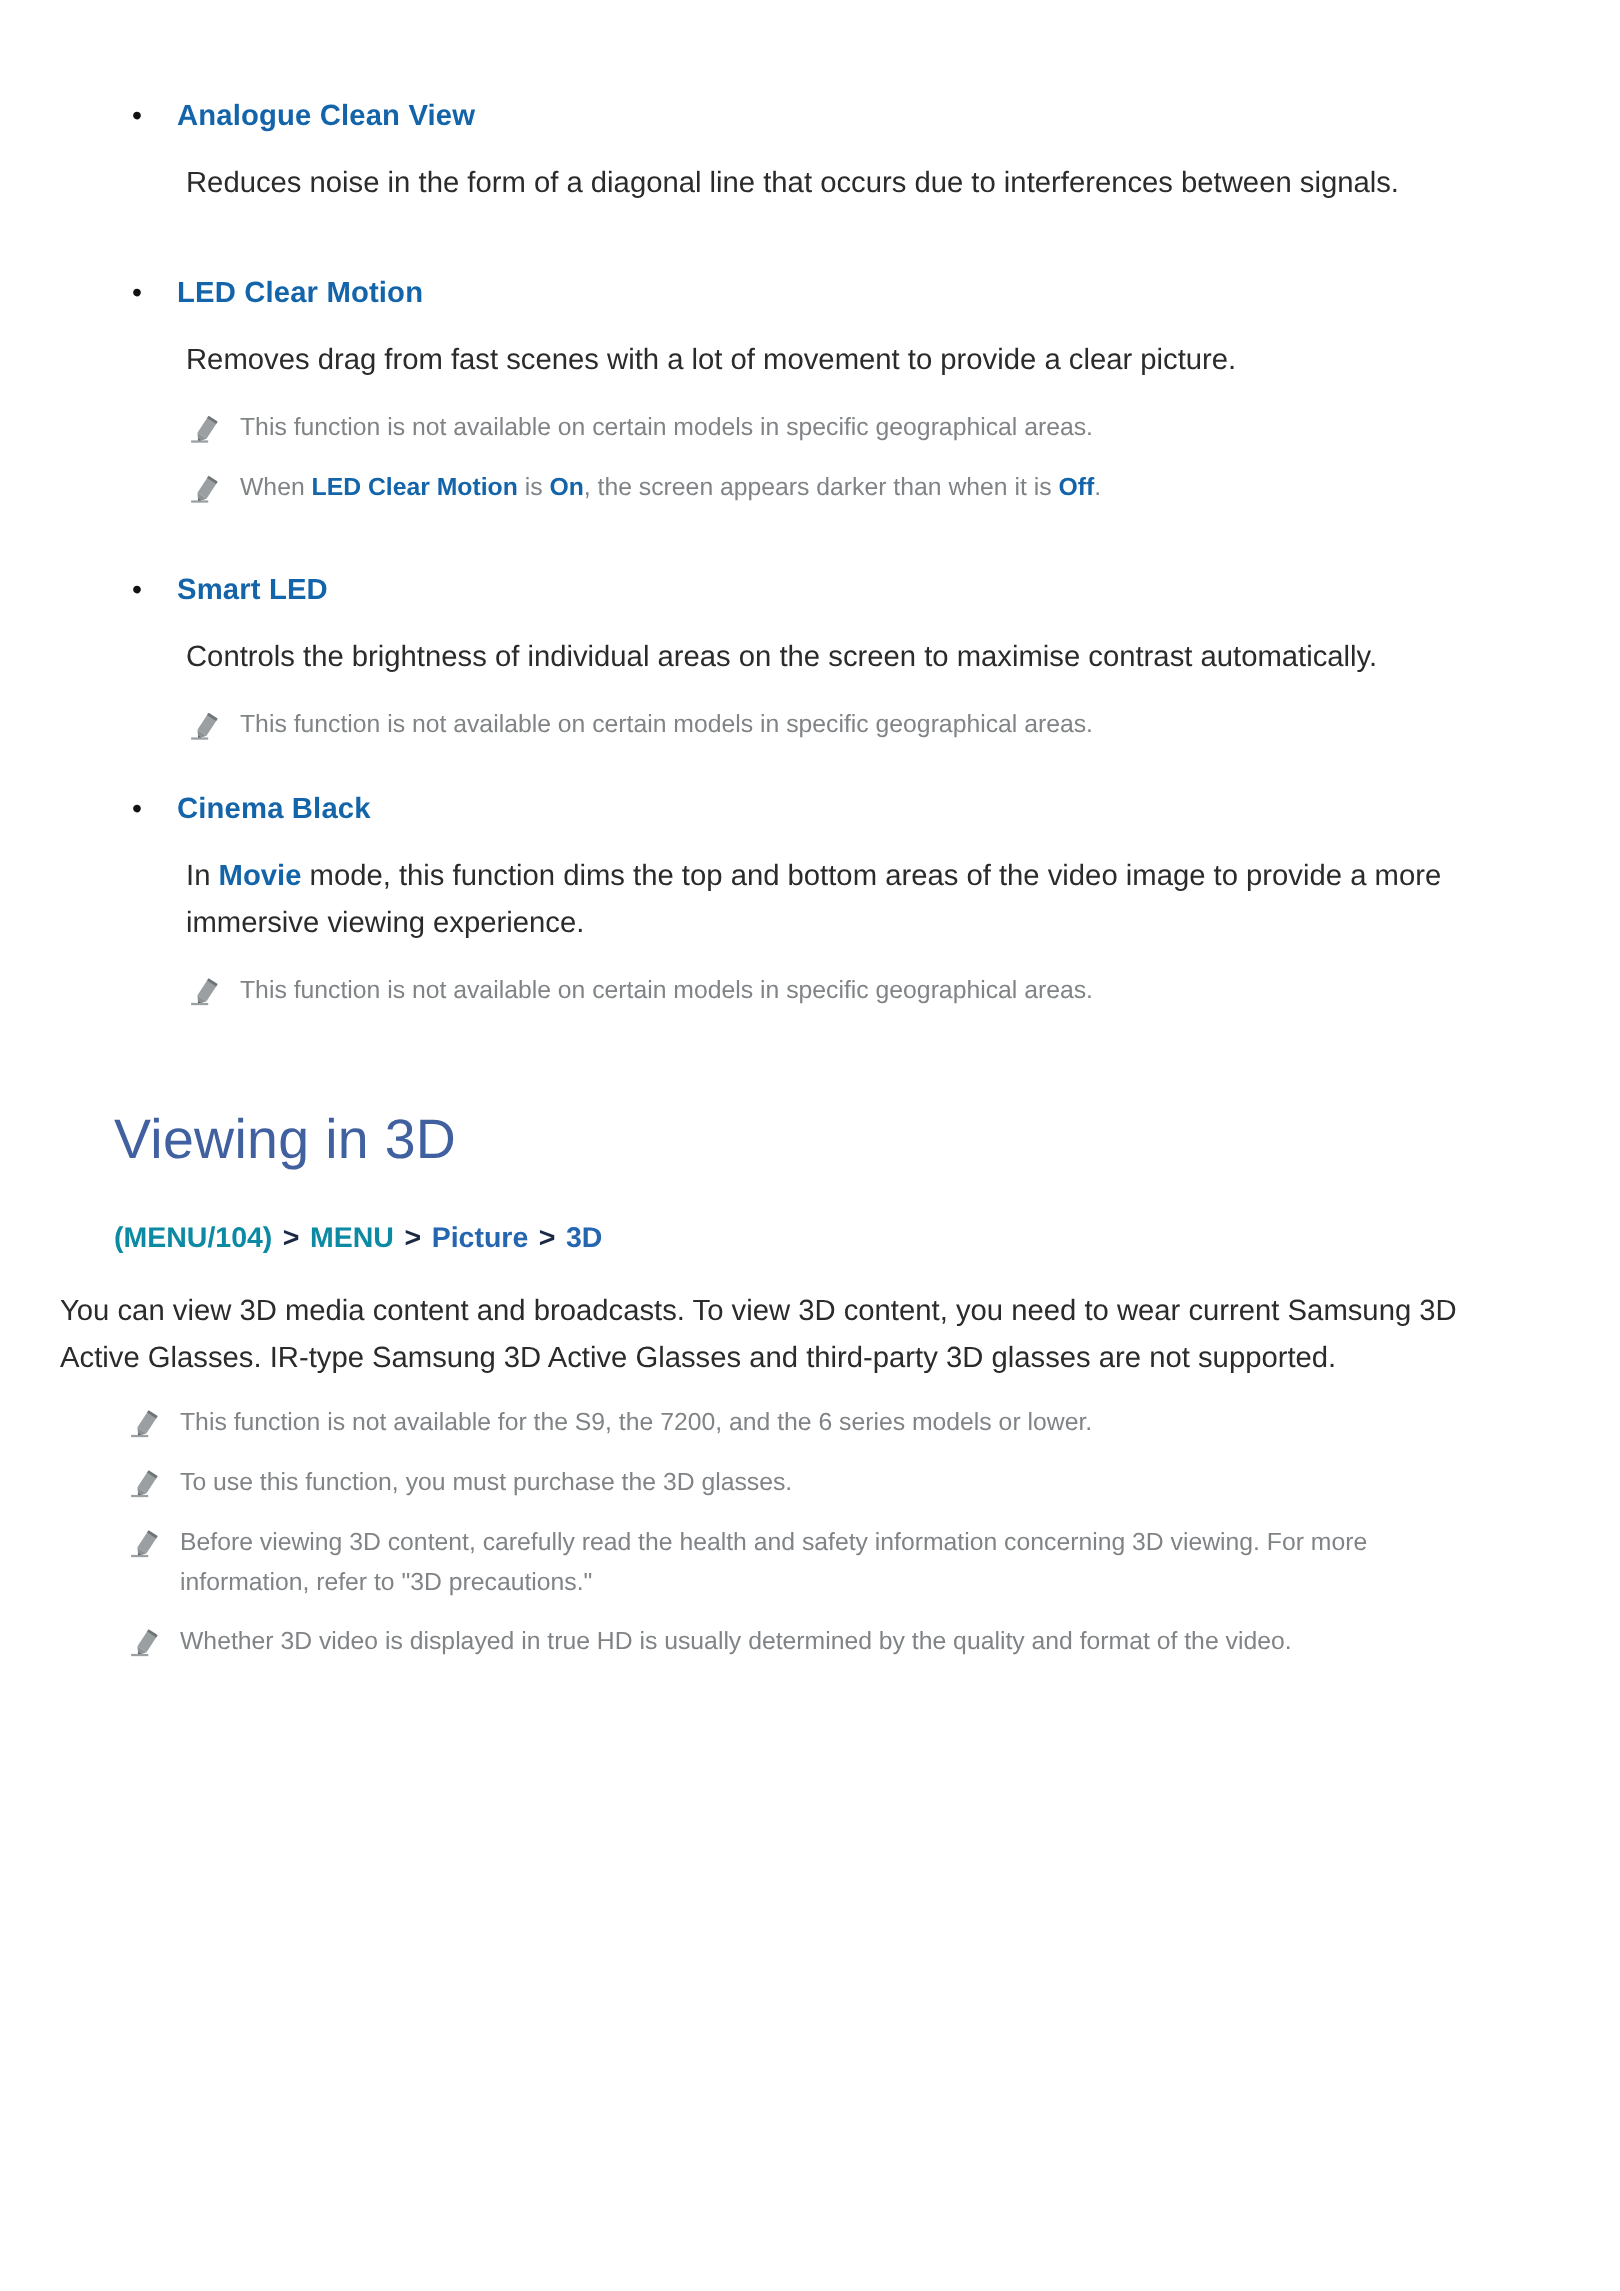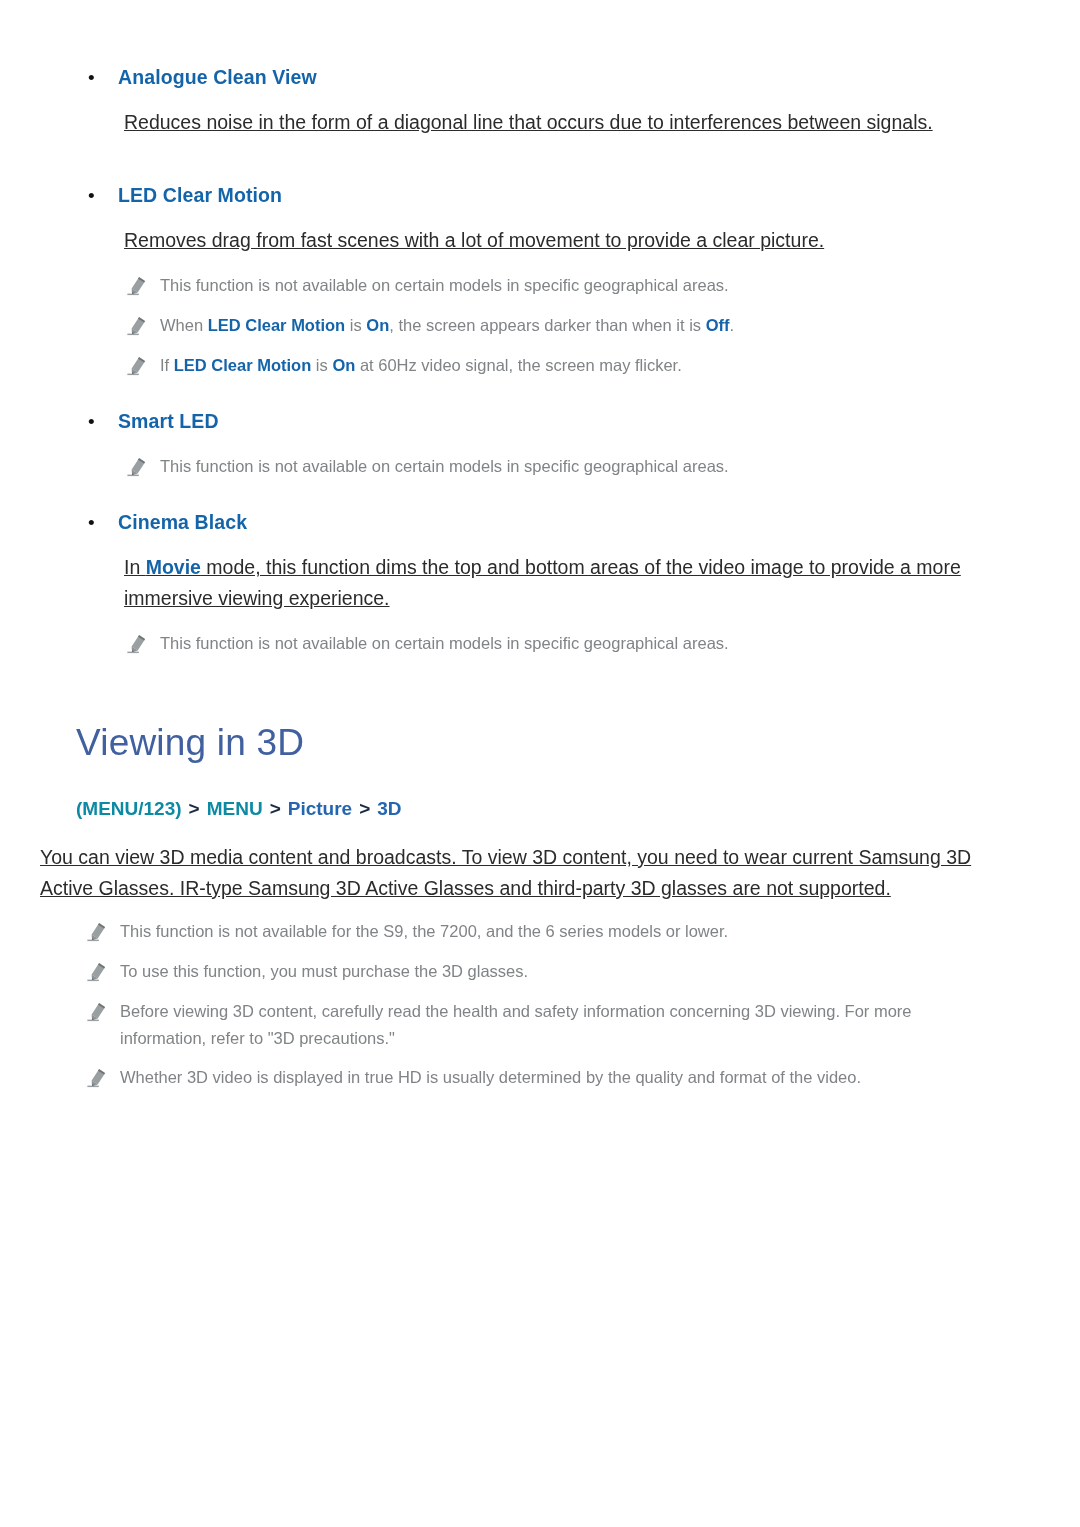--- a/index.html
+++ b/index.html
@@ -47,21 +47,20 @@
     letter-spacing: .1px;
   }
 
   
   .para {
     margin-left: 124px;
     margin-right: 92px;
     font-size: 19.5px;
     line-height: 31px;
     color: #2b2b2b;
-    text-decoration: underline;
   }
   .para.top-gap { margin-top: 14px; }
 
   .blue-term {
     color: #1464aa;
     font-weight: bold;
   }
 
   
   .note {
@@ -171,42 +170,29 @@
           <polygon points="9.6,17.6 12.0,17.6 10.8,19.4" fill="#55595c"></polygon>
         </g>
         <rect x="1.4" y="17.6" width="11.4" height="1.5" fill="#9a9fa2"></rect>
       </svg>
     </span>
     <span class="note-text">When <span class="blue-term">LED Clear Motion</span> is <span class="blue-term">On</span>, the screen appears darker than when it is <span class="blue-term">Off</span>.</span>
   </div>
 
   <div class="spacer-2"></div>
 
-  <div class="note indent-inner">
-    <span class="note-icon">
-      <svg width="20" height="22" viewBox="0 0 20 22">
-        <g transform="rotate(33 10 11)">
-          <rect x="7.2" y="1.5" width="7.2" height="13.2" fill="#9a9fa2"></rect>
-          <rect x="7.2" y="1.0" width="7.2" height="1.9" fill="#6f7477"></rect>
-          <polygon points="7.2,14.7 14.4,14.7 10.8,19.4" fill="#8d9295"></polygon>
-          <polygon points="9.6,17.6 12.0,17.6 10.8,19.4" fill="#55595c"></polygon>
-        </g>
-        <rect x="1.4" y="17.6" width="11.4" height="1.5" fill="#9a9fa2"></rect>
-      </svg>
-    </span>
-    <span class="note-text">If <span class="blue-term">LED Clear Motion</span> is <span class="blue-term">On</span> at 60Hz video signal, the screen may flicker.</span>
-  </div>
 
   <div class="spacer-1"></div>
 
   <div class="bullet-row">
     <span class="bullet-dot"></span>
     <span class="bullet-label">Smart LED</span>
   </div>
 
+  <div class="para top-gap">Controls the brightness of individual areas on the screen to maximise contrast automatically.</div>
 
   <div style="height:16px"></div>
 
   <div class="note indent-inner">
     <span class="note-icon">
       <svg width="20" height="22" viewBox="0 0 20 22">
         <g transform="rotate(33 10 11)">
           <rect x="7.2" y="1.5" width="7.2" height="13.2" fill="#9a9fa2"></rect>
           <rect x="7.2" y="1.0" width="7.2" height="1.9" fill="#6f7477"></rect>
           <polygon points="7.2,14.7 14.4,14.7 10.8,19.4" fill="#8d9295"></polygon>
@@ -243,21 +229,21 @@
     </span>
     <span class="note-text">This function is not available on certain models in specific geographical areas.</span>
   </div>
 
   <div style="height:62px"></div>
 
   <div class="section-title">Viewing in 3D</div>
 
   <div style="height:28px"></div>
 
-  <div class="breadcrumb"><span class="crumb-teal">(MENU/123)</span><span class="crumb-arrow">&gt;</span><span class="crumb-teal">MENU</span><span class="crumb-arrow">&gt;</span><span class="crumb-blue">Picture</span><span class="crumb-arrow">&gt;</span><span class="crumb-blue">3D</span></div>
+  <div class="breadcrumb"><span class="crumb-teal">(MENU/104)</span><span class="crumb-arrow">&gt;</span><span class="crumb-teal">MENU</span><span class="crumb-arrow">&gt;</span><span class="crumb-blue">Picture</span><span class="crumb-arrow">&gt;</span><span class="crumb-blue">3D</span></div>
 
   <div style="height:18px"></div>
 
   <div class="para" style="margin-left:40px; margin-right:84px;">You can view 3D media content and broadcasts. To view 3D content, you need to wear current Samsung 3D Active Glasses. IR-type Samsung 3D Active Glasses and third-party 3D glasses are not supported.</div>
 
   <div style="height:14px"></div>
 
   <div class="note indent-outer">
     <span class="note-icon">
       <svg width="20" height="22" viewBox="0 0 20 22">

